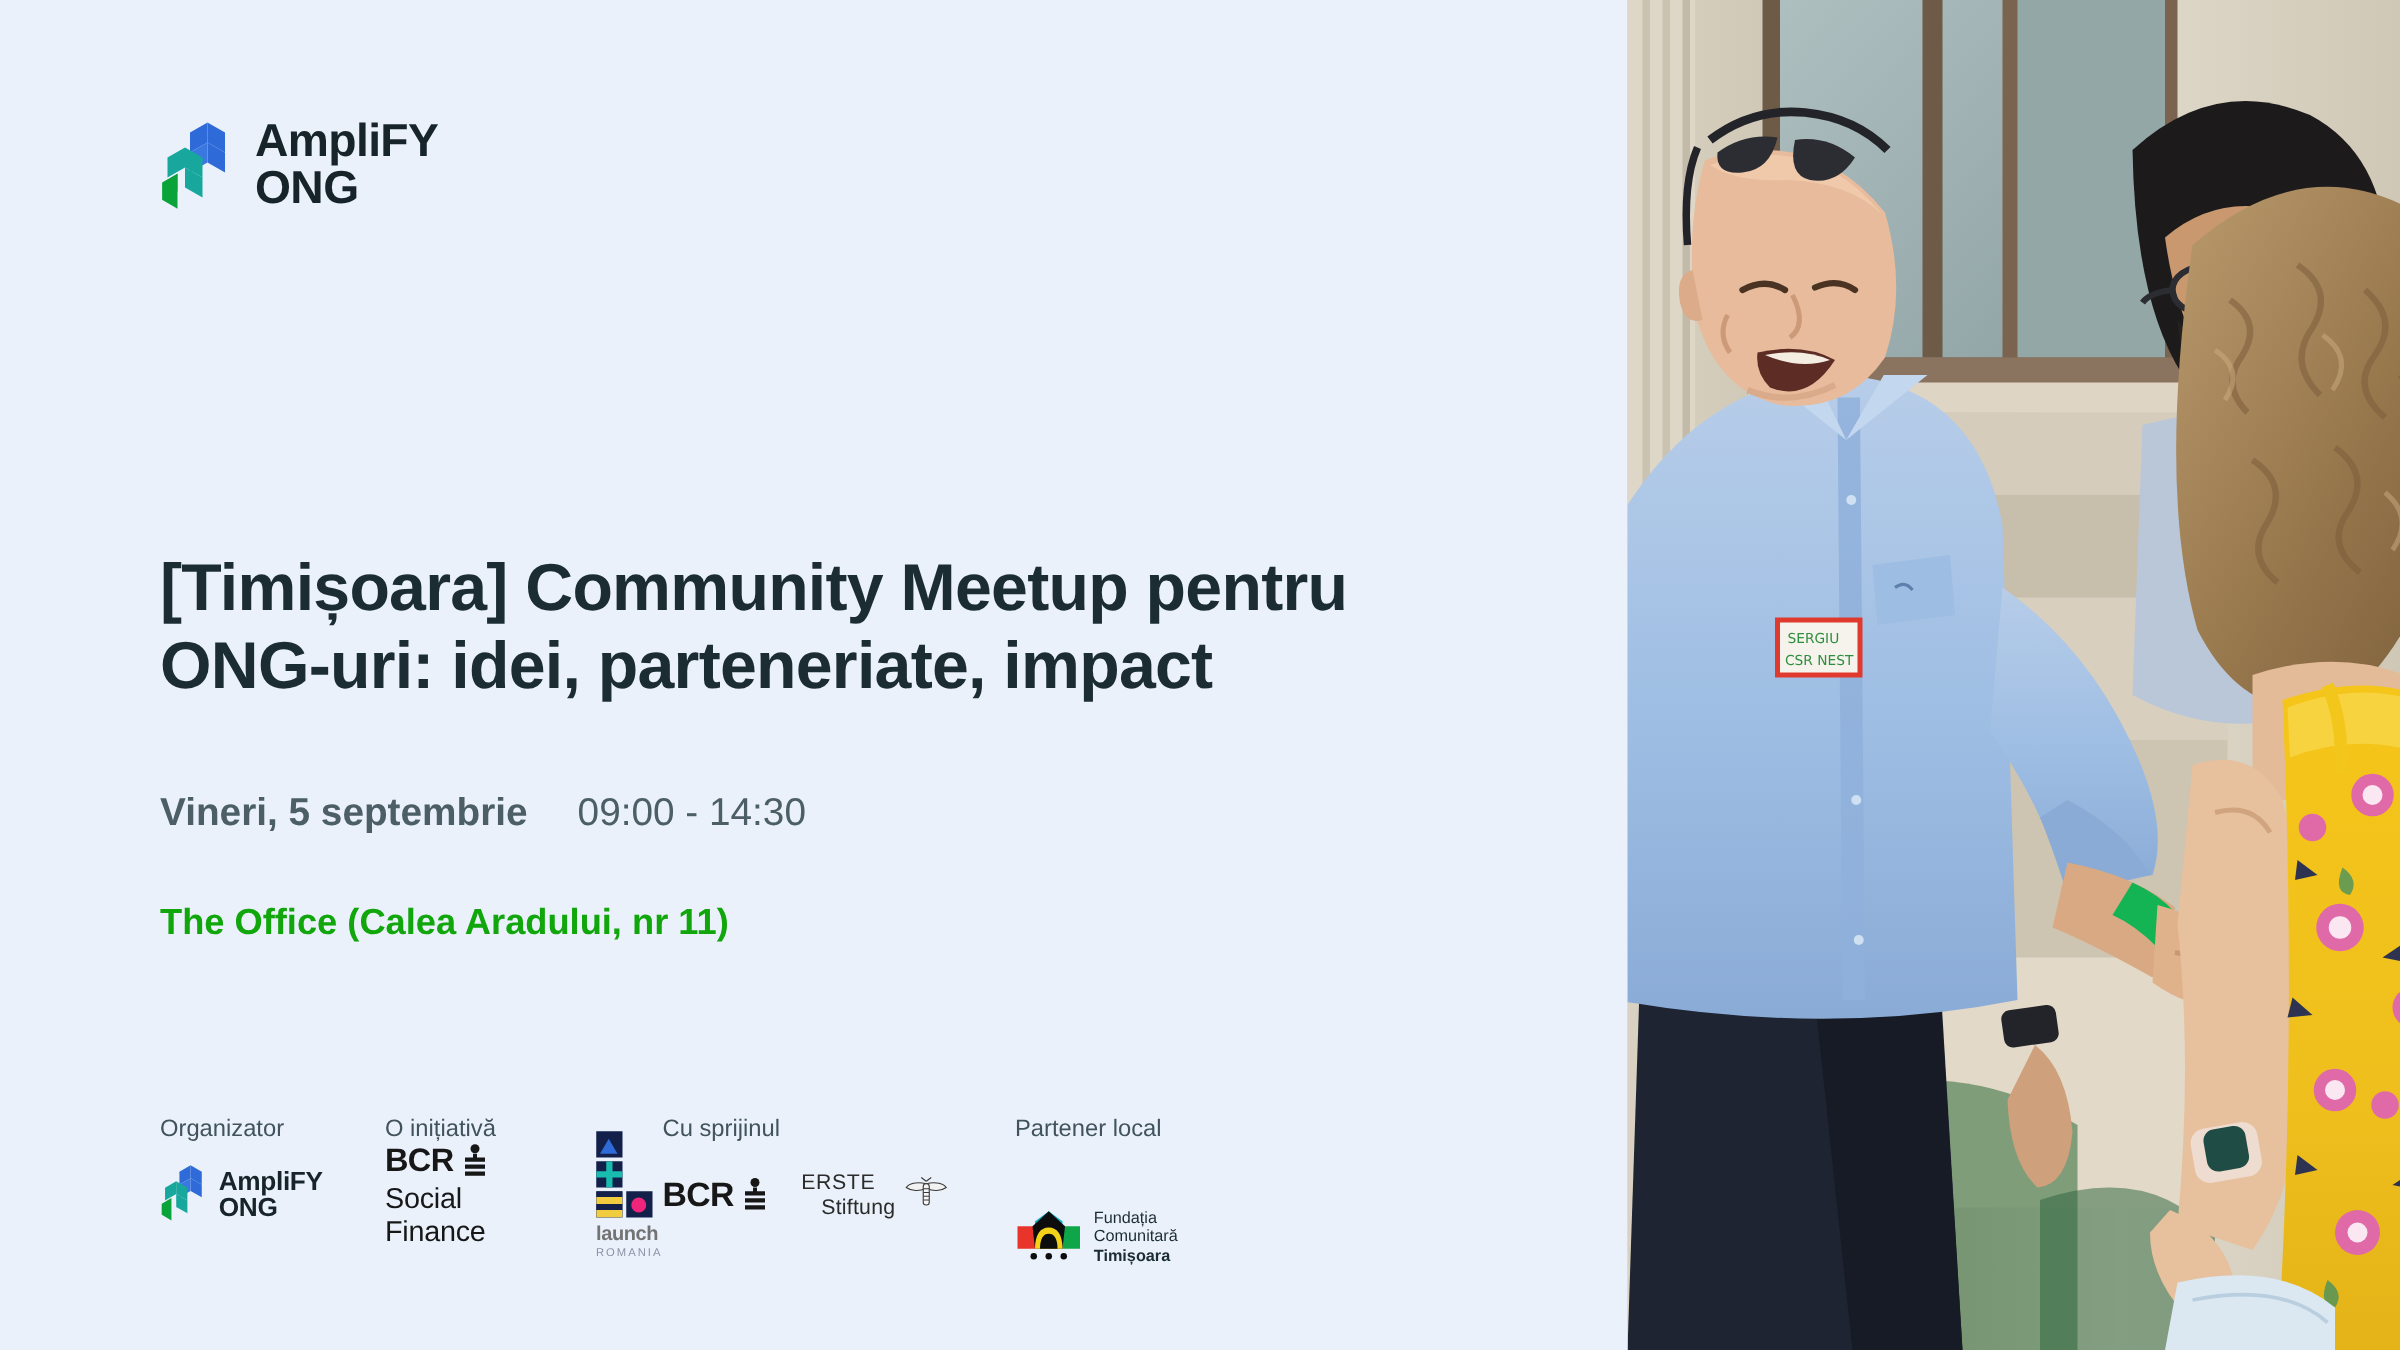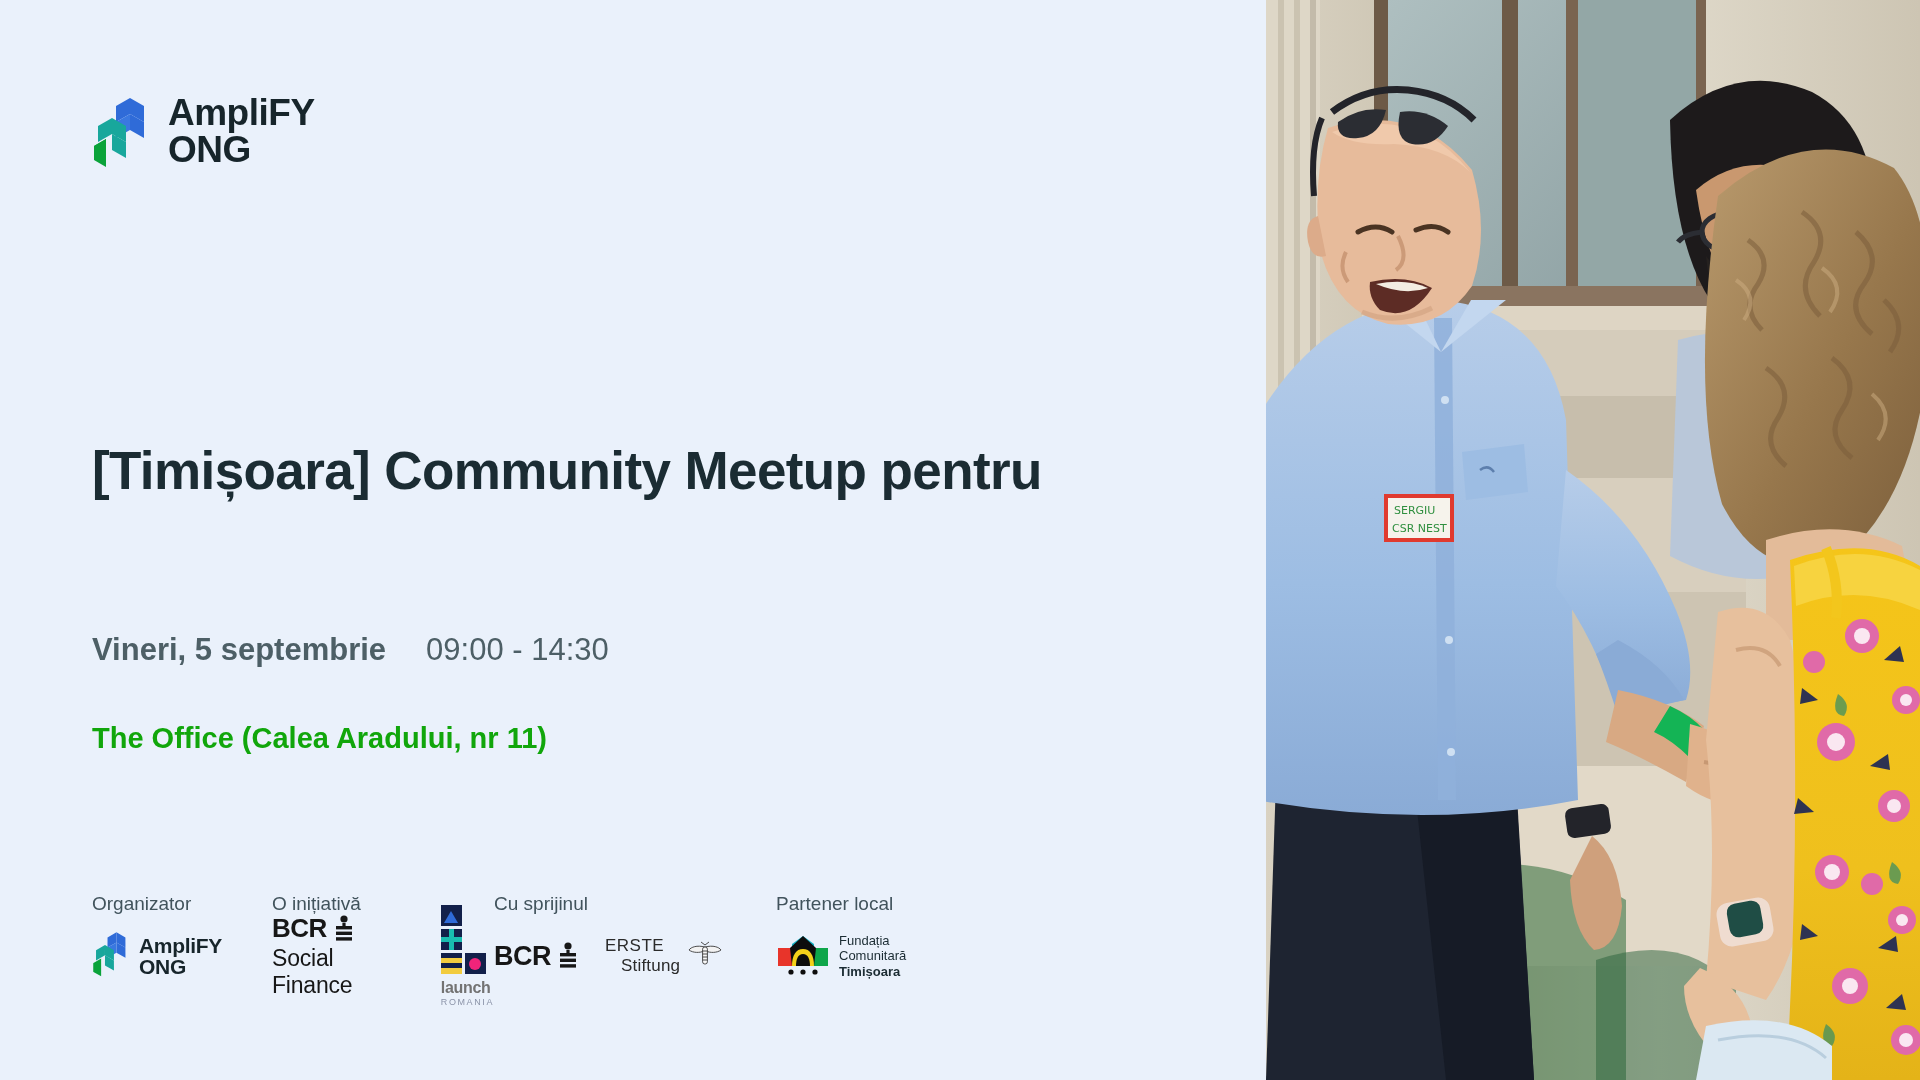--- a/index.html
+++ b/index.html
@@ -7,20 +7,21 @@
     width: 1920px; height: 1080px;
     overflow: hidden;
     font-family: "Liberation Sans", sans-serif;
     background: #eaf1fb;
   }
   .banner {
     position: relative;
     width: 1920px; height: 1080px;
     display: flex;
     background: #eaf1fb;
+    padding-left: 36px;
   }
 
   
   .left-panel {
     position: relative;
     width: 1266px; height: 1080px;
     background: #eaf1fb;
     flex: 0 0 1266px;
   }
 
@@ -102,21 +103,21 @@
     font-size: 19px;
     color: #41535c;
     margin-bottom: 10px;
     white-space: nowrap;
   }
   .partner-logos { display: flex; align-items: center; gap: 26px; height: 62px; }
 
   .g-organizator { width: 180px; }
   .g-initiativa  { width: 222px; }
   .g-sprijin     { width: 282px; }
-  .g-partener    { width: 240px; }
+  .g-partener    { width: 240px; gap: 33px; }
   .g-initiativa .partner-label { margin-left: 0; }
   .g-sprijin .partner-label { margin-left: 0; }
   .g-partener .partner-label { margin-left: 0; }
 
   
   .mini-amplify { display: flex; align-items: center; gap: 7px; }
   .mini-amplify .mini-mark { width: 40px; height: 46px; }
   .mini-amplify .mini-words {
     display: flex; flex-direction: column; line-height: 1.0;
     font-weight: bold; color: #17252b; letter-spacing: -0.3px;
@@ -209,20 +210,21 @@
       </span>
       <span class="logo-words">
         <span class="l1">AmpliFY</span>
         <span class="l2">ONG</span>
       </span>
     </div>
 
 
     <div class="event-title">
       <div>[Timișoara] Community Meetup pentru</div>
+      <div>ONG-uri: idei, parteneriate, impact</div>
     </div>
 
     <div class="datetime-row">
       <span class="date-text">Vineri, 5 septembrie</span>
       <span class="time-text">09:00 - 14:30</span>
     </div>
 
     <div class="location-text">The Office (Calea Aradului, nr 11)</div>
 
     <div class="partners">

